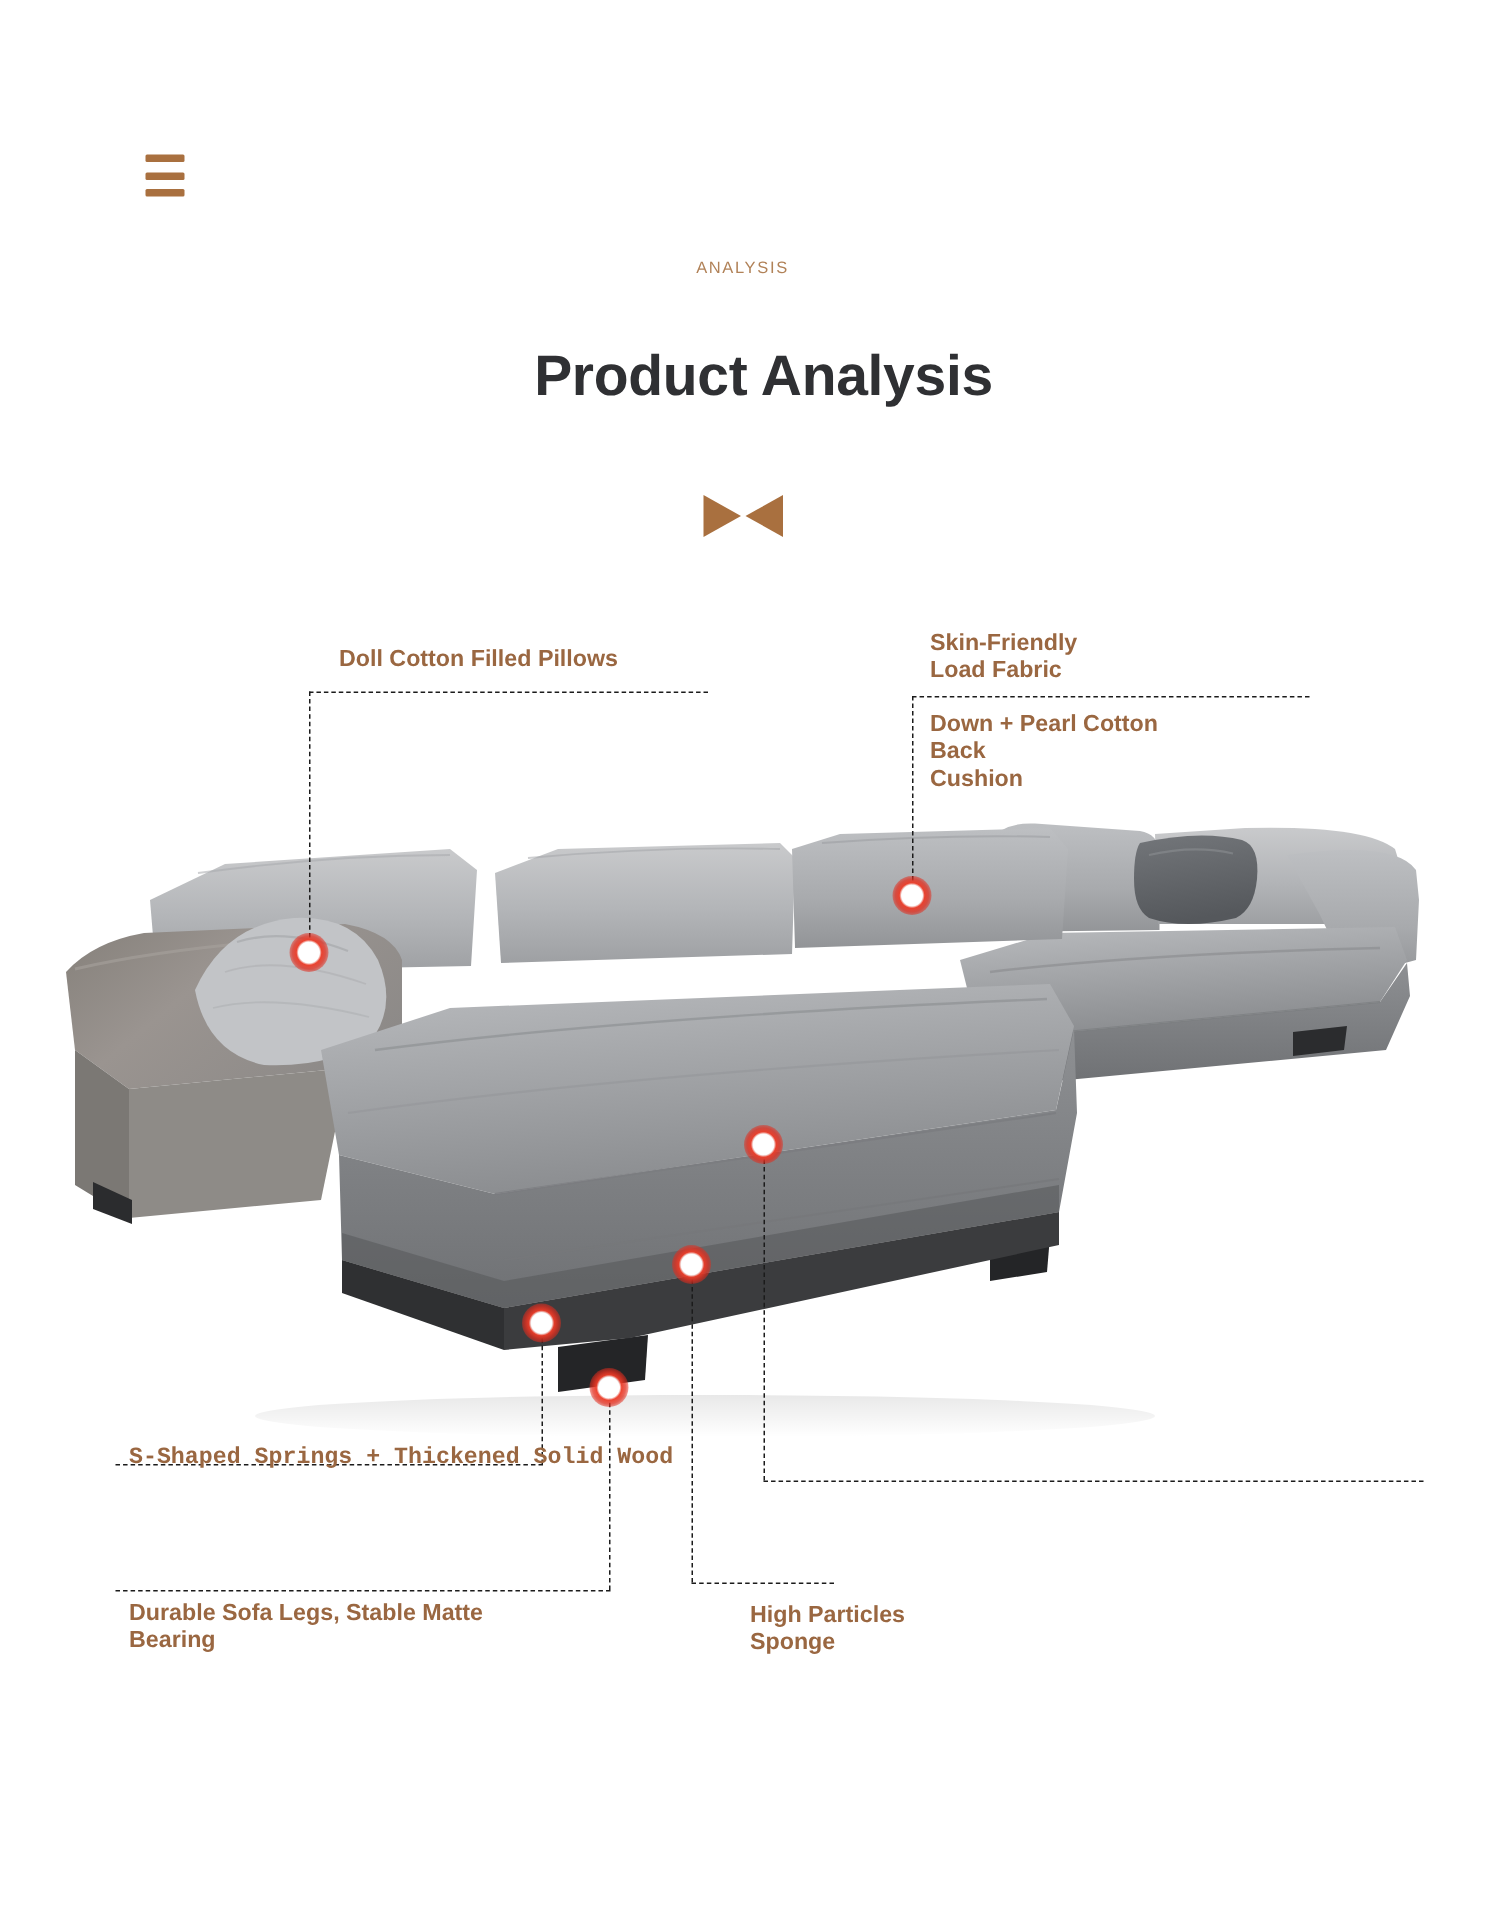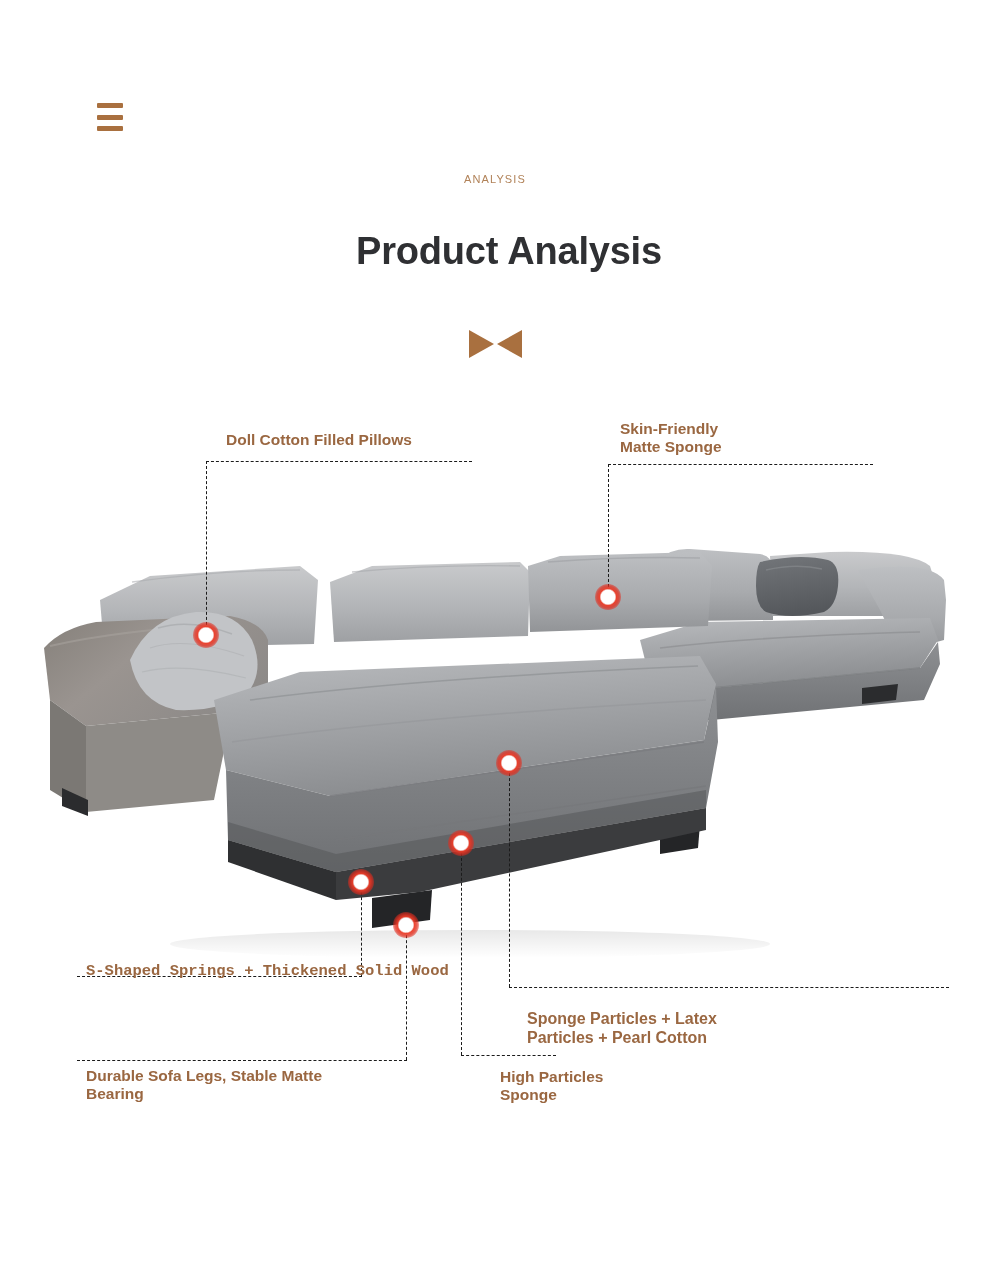--- a/index.html
+++ b/index.html
@@ -176,25 +176,26 @@
     <ellipse cx="470" cy="944" rx="300" ry="14" fill="url(#gShadow)" opacity="0.5"></ellipse>
   </svg>
 
   <div class="dash-h" style="left:206px; top:461px; width:266px;"></div>
   <div class="dash-v" style="left:206px; top:461px; height:174px;"></div>
   <div class="callout-label" style="left:226px; top:431px;">Doll Cotton Filled Pillows</div>
 
   <div class="dash-h" style="left:608px; top:464px; width:265px;"></div>
   <div class="dash-v" style="left:608px; top:464px; height:133px;"></div>
   <div class="callout-label" style="left:620px; top:420px;">Skin-Friendly
-Matte Sponge</div>
+Load Fabric</div>
+  <div class="callout-label" style="left:620px; top:474px;">Down + Pearl Cotton Back
+Cushion</div>
 
   <div class="dash-v" style="left:509px; top:763px; height:224px;"></div>
   <div class="dash-h" style="left:509px; top:987px; width:440px;"></div>
-  <div class="callout-label big" style="left:527px; top:1010px;">Sponge Particles + Latex Particles + Pearl Cotton</div>
 
   <div class="dash-v" style="left:461px; top:843px; height:212px;"></div>
   <div class="dash-h" style="left:461px; top:1055px; width:95px;"></div>
   <div class="callout-label" style="left:500px; top:1068px;">High Particles
 Sponge</div>
 
   <div class="dash-v" style="left:361px; top:882px; height:94px;"></div>
   <div class="dash-h" style="left:77px; top:976px; width:285px;"></div>
   <div class="callout-label" style="left:86px; top:962px;font-family:Liberation Mono, monospace;">S-Shaped Springs + Thickened Solid Wood</div>
 

